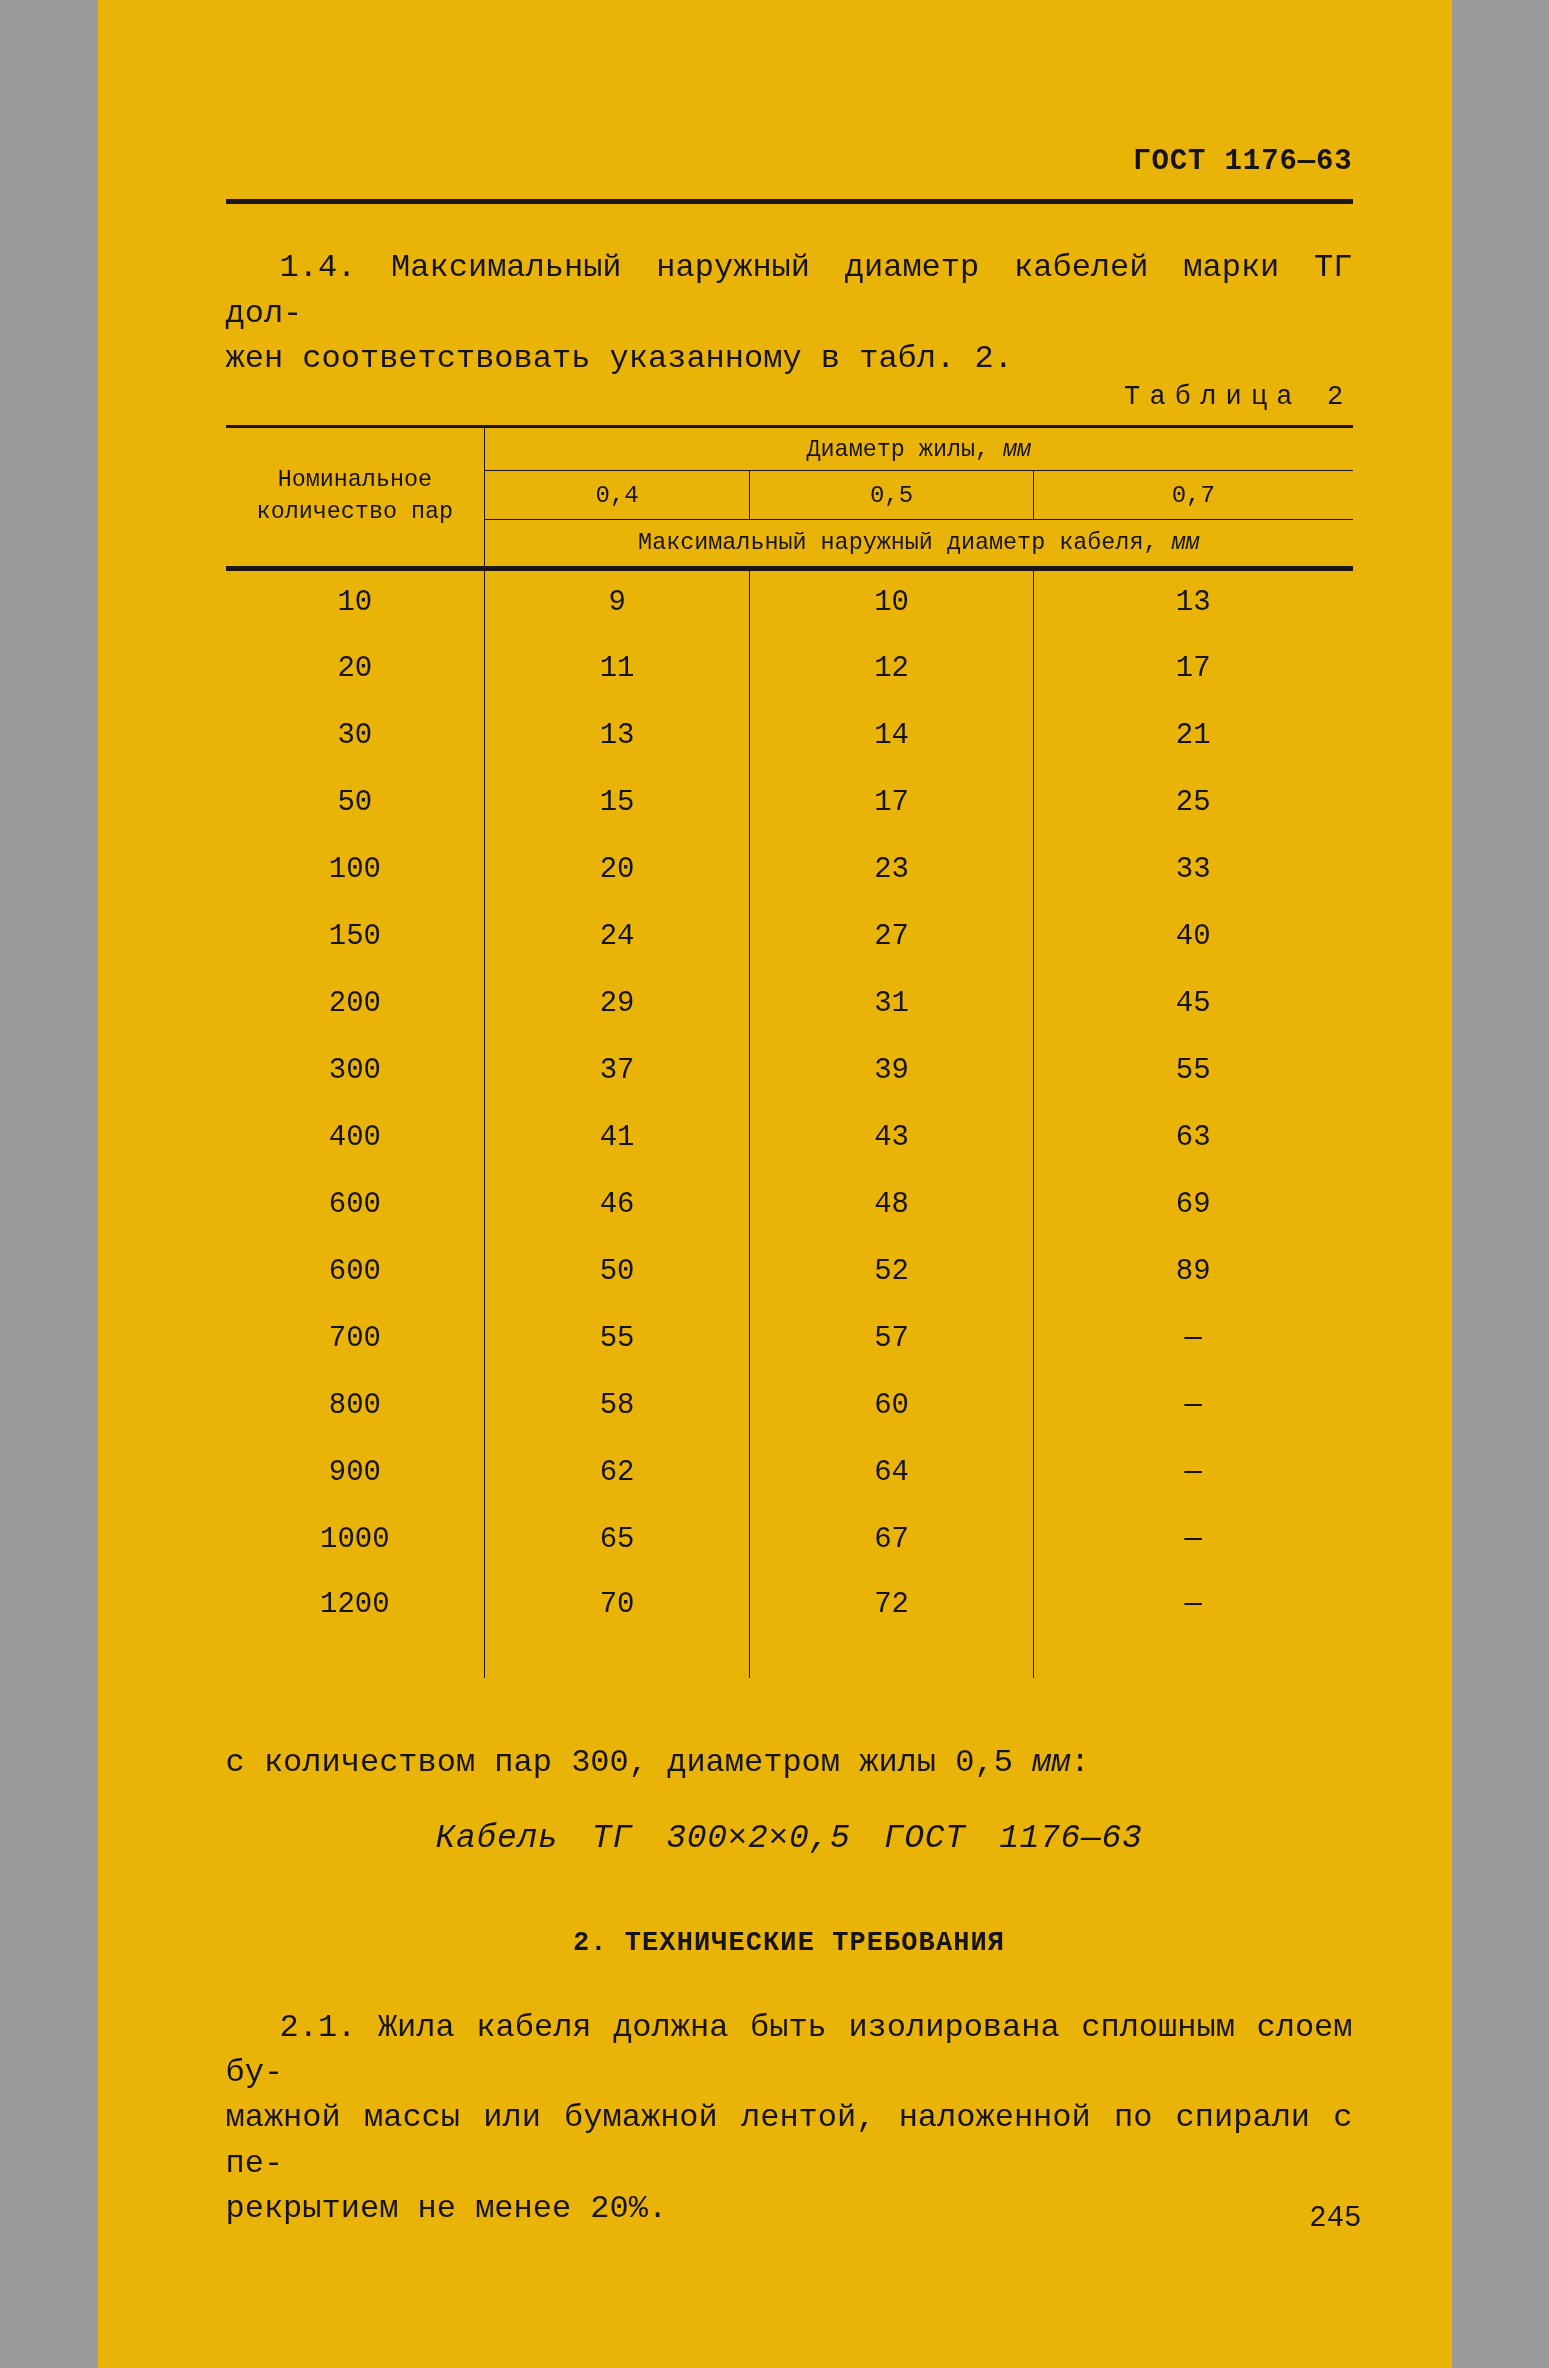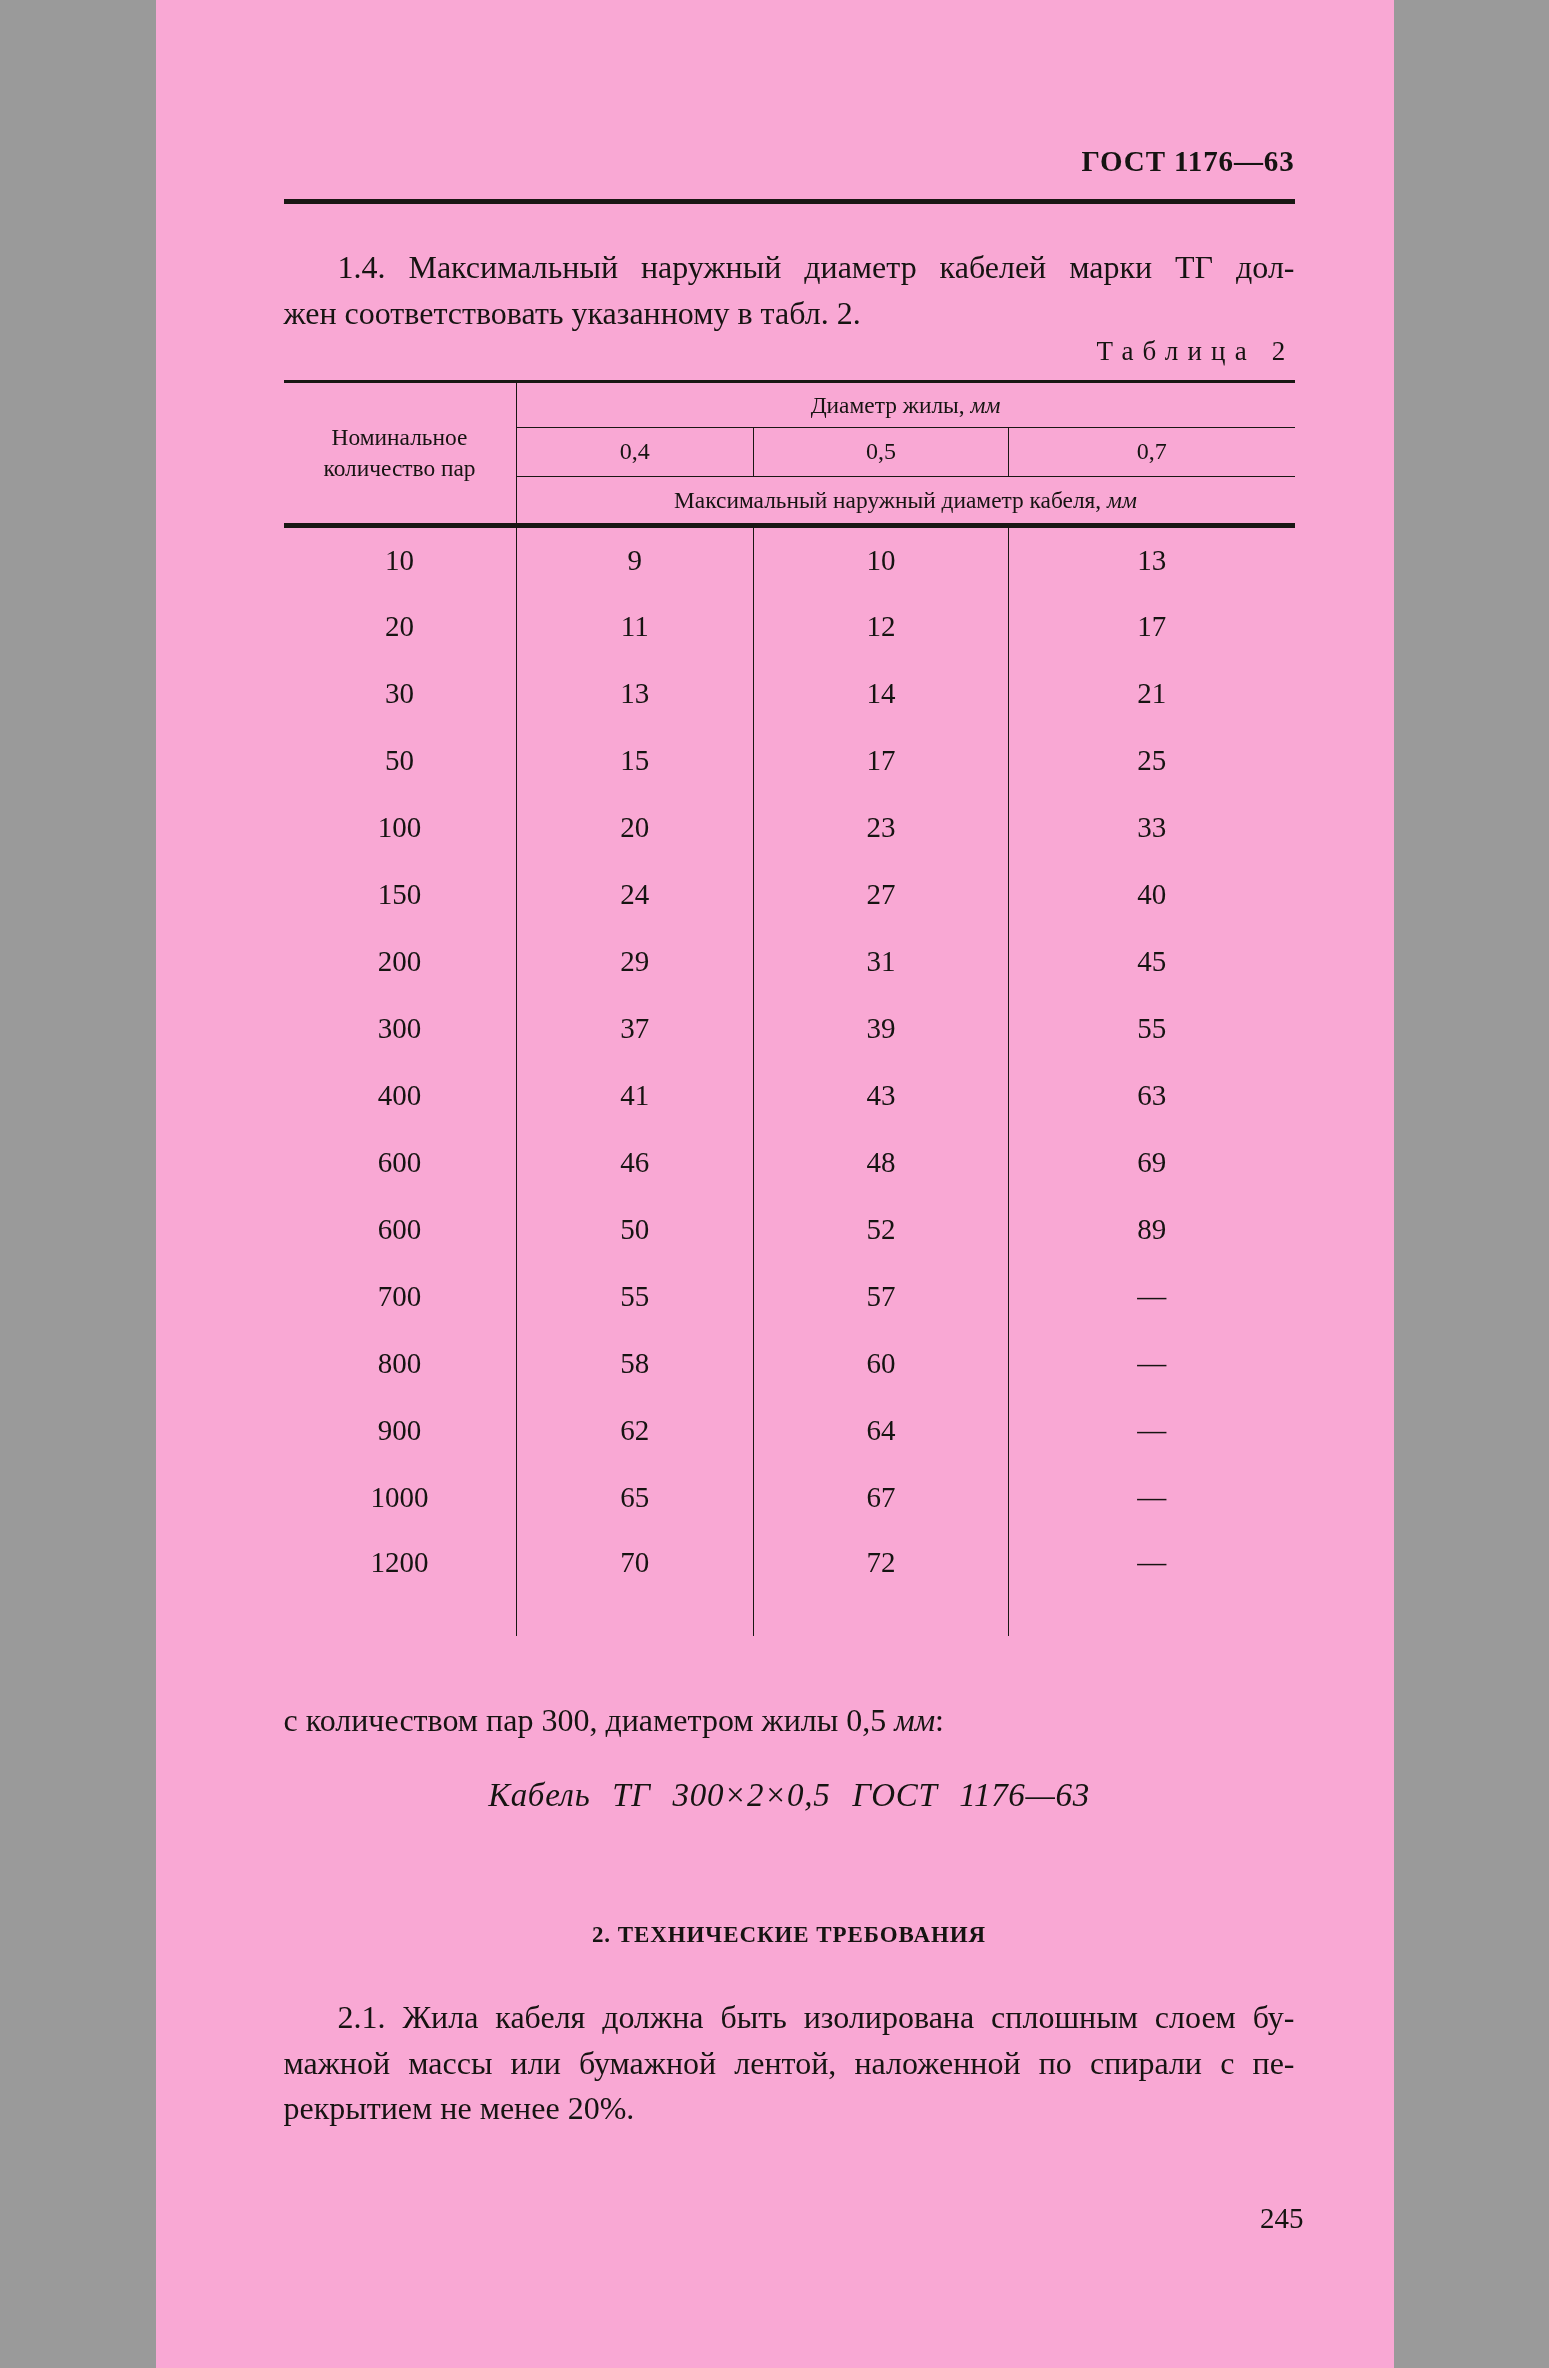--- a/index.html
+++ b/index.html
@@ -1,23 +1,23 @@
 <!DOCTYPE html>
 <html style="font-size:15px"><head>
 <meta charset="utf-8">
 <style>
   * { margin:0; padding:0; box-sizing:border-box; }
   html,body { background:#9a9a9a; }
   .page {
     position:relative;
-    width:1238px; height:2369px;
+    width:1354px; height:2369px;
     margin:0 auto;
-    background:#f9a8d4;
+    background:#eab308;
     color:#161412;
-    font-family:Liberation Serif, serif;
+    font-family:Liberation Mono, monospace;
     overflow:hidden;
   }
   .content { padding:145px 99px 0 128px; }
 
   .std-ref {
     text-align:right;
     font-weight:bold;
     font-size:29px;
     letter-spacing:0.03em;
   }
@@ -99,24 +99,24 @@
   .designation {
     margin-top:34px;
     text-align:center;
     font-style:italic;
     font-size:33px;
     word-spacing:13px;
     letter-spacing:0.02em;
   }
 
   .sec2-head {
-    margin-top:108px;
+    margin-top:71px;
     text-align:center;
     font-weight:bold;
-    font-size:23px;
+    font-size:27px;
     letter-spacing:0.04em;
   }
   .p21 { margin-top:47px; }
 
   .page-number {
     position:absolute;
     top:2202px;
     right:90px;
     font-size:29px;
   }

